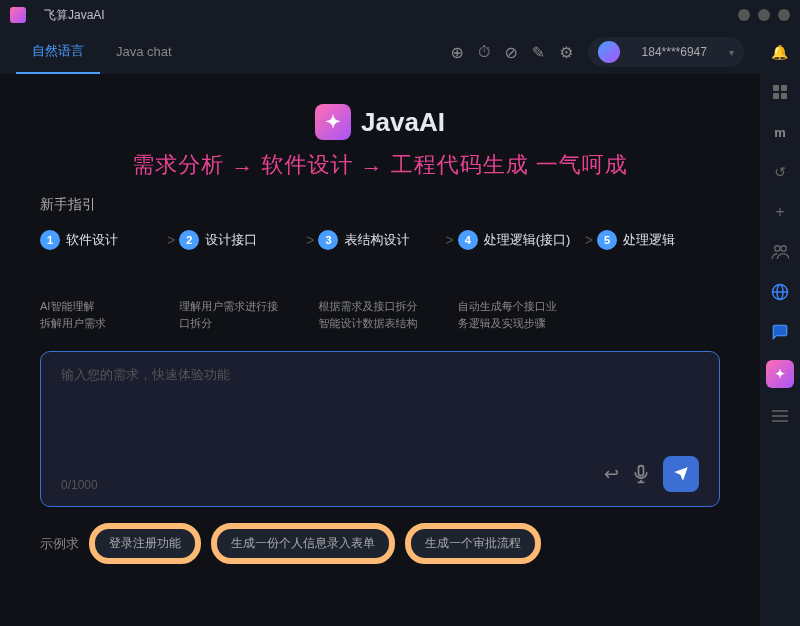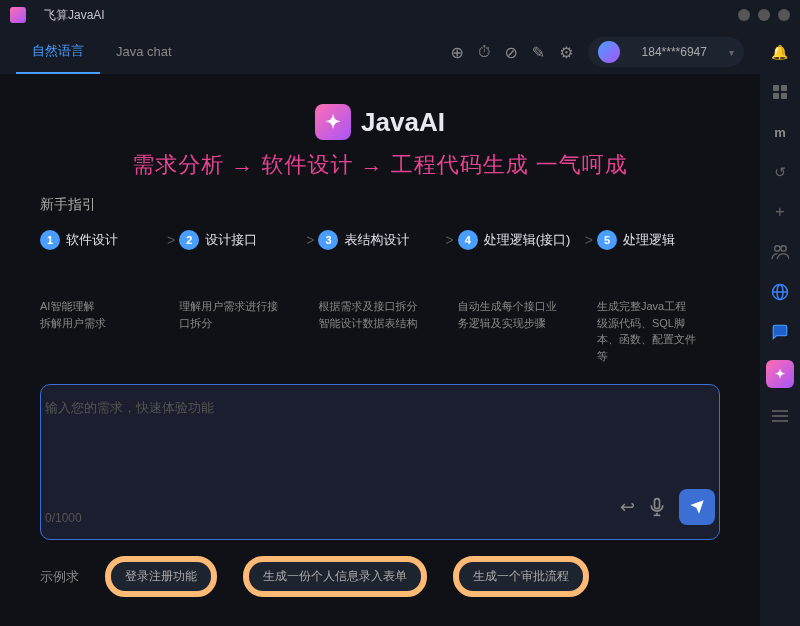--- a/index.html
+++ b/index.html
@@ -277,21 +277,21 @@
     
     .input-section {
       width: 100%;
       max-width: 700px;
       margin-bottom: 16px;
     }
     .input-box {
       background: #1a1e2e;
       border: 1.5px solid #3b6fd4;
       border-radius: 10px;
-      padding: 14px 4px;
+      padding: 14px 20px;
       display: flex;
       flex-direction: column;
       gap: 10px;
     }
     .input-textarea {
       background: transparent;
       border: none;
       outline: none;
       color: #c0c0cc;
       font-size: 13px;
@@ -338,21 +338,21 @@
       color: white;
       font-size: 16px;
     }
 
     
     .examples-section {
       width: 100%;
       max-width: 700px;
       display: flex;
       align-items: center;
-      gap: 26px;
+      gap: 10px;
       text-align: right;
     }
     .examples-label {
       font-size: 13px;
       color: #888;
       flex-shrink: 0;
     }
     .example-chip {
       background: #1e2330;
       border: 6px solid #fdba74;
@@ -456,21 +456,20 @@
             </div>
             <div class="step-desc">自动生成每个接口业<br>务逻辑及实现步骤</div>
           </div>
           <div class="step-arrow">&gt;</div>
 
           <div class="guide-step">
             <div class="step-header">
               <div class="step-num">5</div>
               <span class="step-name">处理逻辑</span>
             </div>
-            <div class="step-desc">生成完整Java工程<br>级源代码、SQL脚<br>本、函数、配置文件<br>等</div>
           </div>
 
         </div>
       </div>
 
       <div class="input-section">
         <div class="input-box">
           <textarea class="input-textarea" placeholder="输入您的需求，快速体验功能" style=""></textarea>
           <div class="input-footer">
             <span class="input-counter">0/1000</span>

